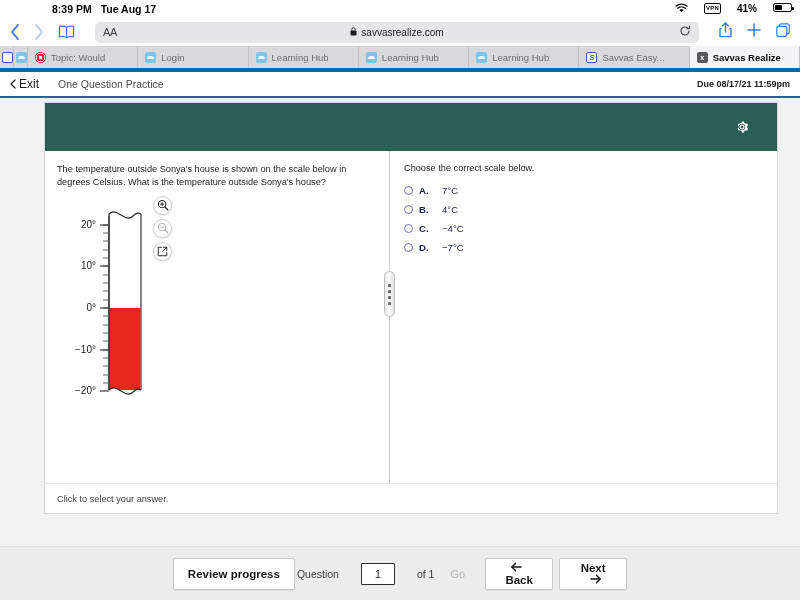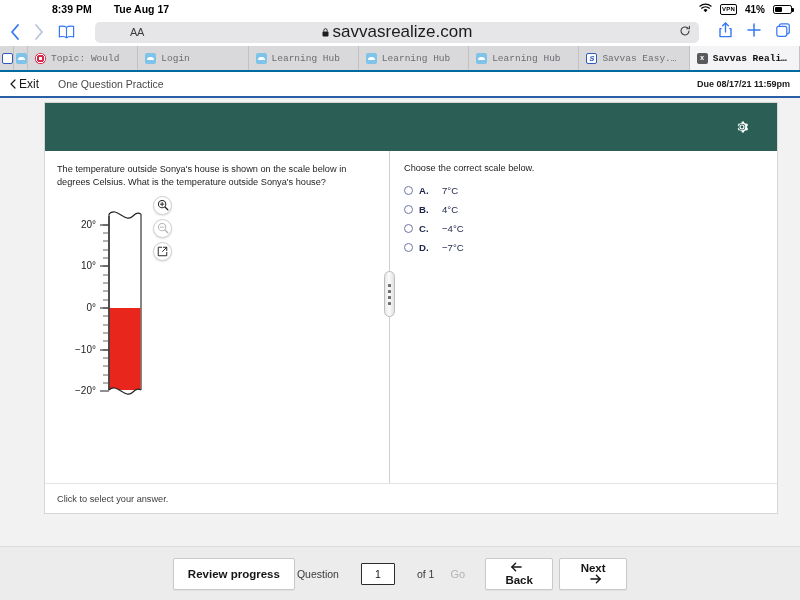--- a/index.html
+++ b/index.html
@@ -11,22 +11,22 @@
   }
   .screen { position: relative; width: 800px; height: 600px; background: #f2f2f2; }
 
   
   .statusbar {
     height: 18px; width: 100%;
     display: flex; align-items: center; justify-content: space-between;
     padding: 0 8px; background: #ffffff;
     font-size: 10.5px; color: #000; font-weight: 600;
   }
-  .sb-left { display: flex; gap: 22px; align-items: flex-end; padding-left: 44px; }
-  .sb-right { display: flex; gap: 8px; align-items: center; font-size: 10px; }
+  .sb-left { display: flex; gap: 9px; align-items: flex-end; padding-left: 44px; }
+  .sb-right { display: flex; gap: 16px; align-items: flex-start; font-size: 10px; }
   .vpn-badge {
     border: 1px solid #000; border-radius: 2px;
     font-size: 6px; padding: 0 1px; line-height: 9px; font-weight: 700;
     letter-spacing: .2px;
   }
   .batt {
     width: 19px; height: 9px; border: 1px solid #000; border-radius: 2.2px;
     position: relative; display: inline-block;
   }
   .batt::after {
@@ -40,33 +40,33 @@
     height: 28px; background: #fff; display: flex; align-items: center;
     padding: 0 10px; gap: 14px;
   }
   .nav-ico { color: #3478f6; display: flex; align-items: center; }
   .nav-ico.dim { color: #b9c6d8; }
   .urlbar {
     flex: 1; height: 21px; background: #e6e6e8; border-radius: 5px;
     display: flex; align-items: center; padding: 0 8px; position: relative;
     margin: 0 6px;
   }
-  .aa { font-size: 11px; color: #3c3c3e; letter-spacing: -.3px; margin-left: 27px; }
+  .aa { font-size: 11px; color: #3c3c3e; letter-spacing: -.3px; }
   .url-center {
     position: absolute; left: 0; right: 0; display: flex; align-items: center;
-    justify-content: center; gap: 4px; font-size: 17px; color: #1c1c1e;
+    justify-content: center; gap: 4px; font-size: 10px; color: #1c1c1e;
     pointer-events: none;
   }
   .reload { margin-left: auto; color: #3c3c3e; font-size: 12px; }
   .tb-right { display: flex; align-items: center; gap: 15px; color: #3478f6; }
 
   
   .tabstrip {
     height: 26px; background: #d9d9dc; display: flex; align-items: stretch;
-    border-bottom: 2px solid #0369a1; overflow: hidden; font-family: Liberation Mono, monospace;
+    border-bottom: 4px solid #0369a1; overflow: hidden;
   }
   .tab {
     display: flex; align-items: center; gap: 5px;
     padding: 0 7px; font-size: 9.5px; color: #6c6c70;
     border-right: 1px solid #c2c2c5; background: #d9d9dc;
     white-space: nowrap; overflow: hidden; min-width: 0;
     flex: 1 1 0;
   }
   .tab.partial { flex: 0 0 14px; padding: 0 2px; }
   .tab.active { background: #f4f4f6; color: #0d0d0d; font-weight: 700; }

